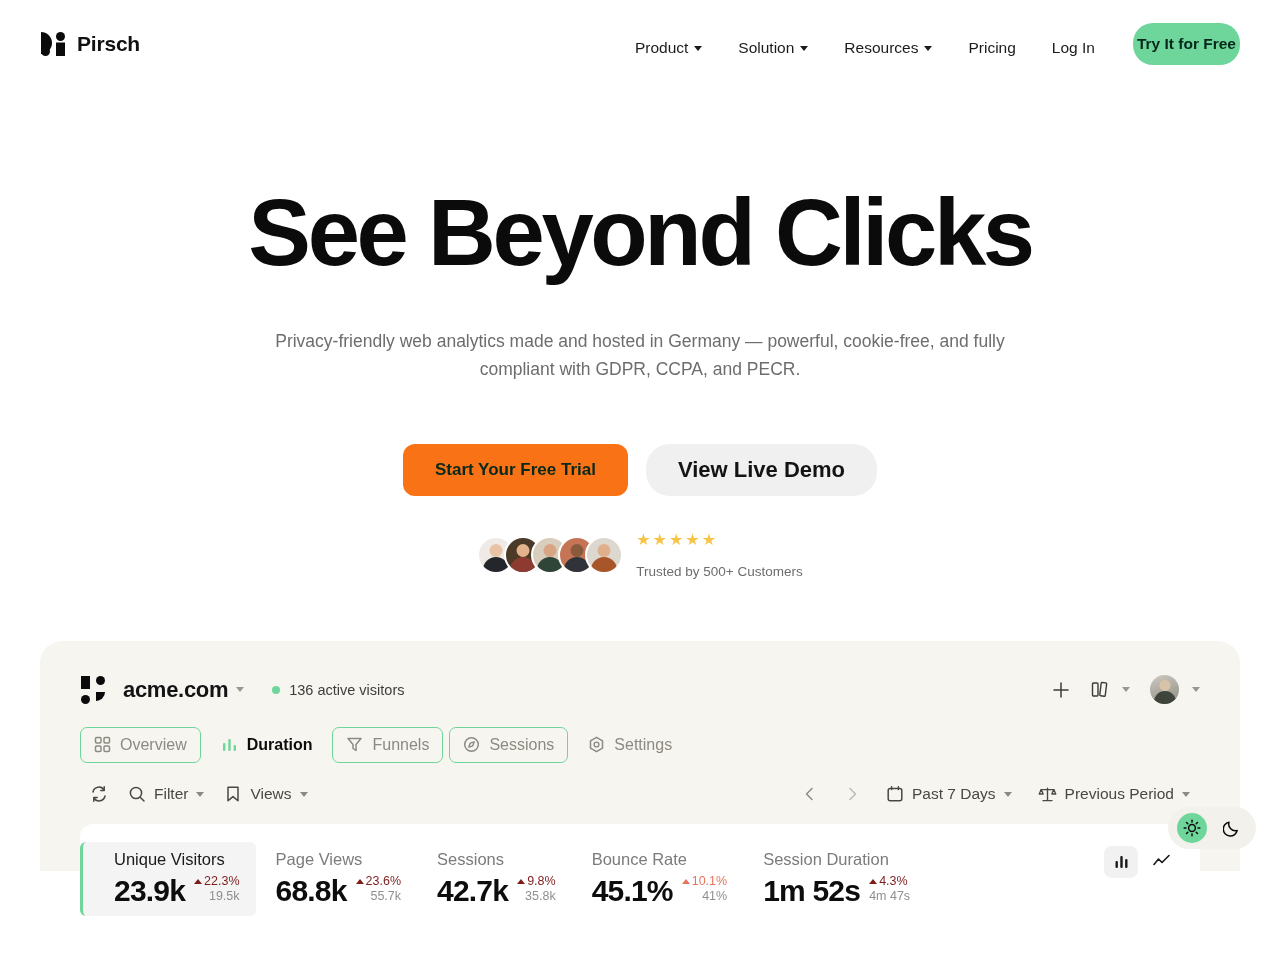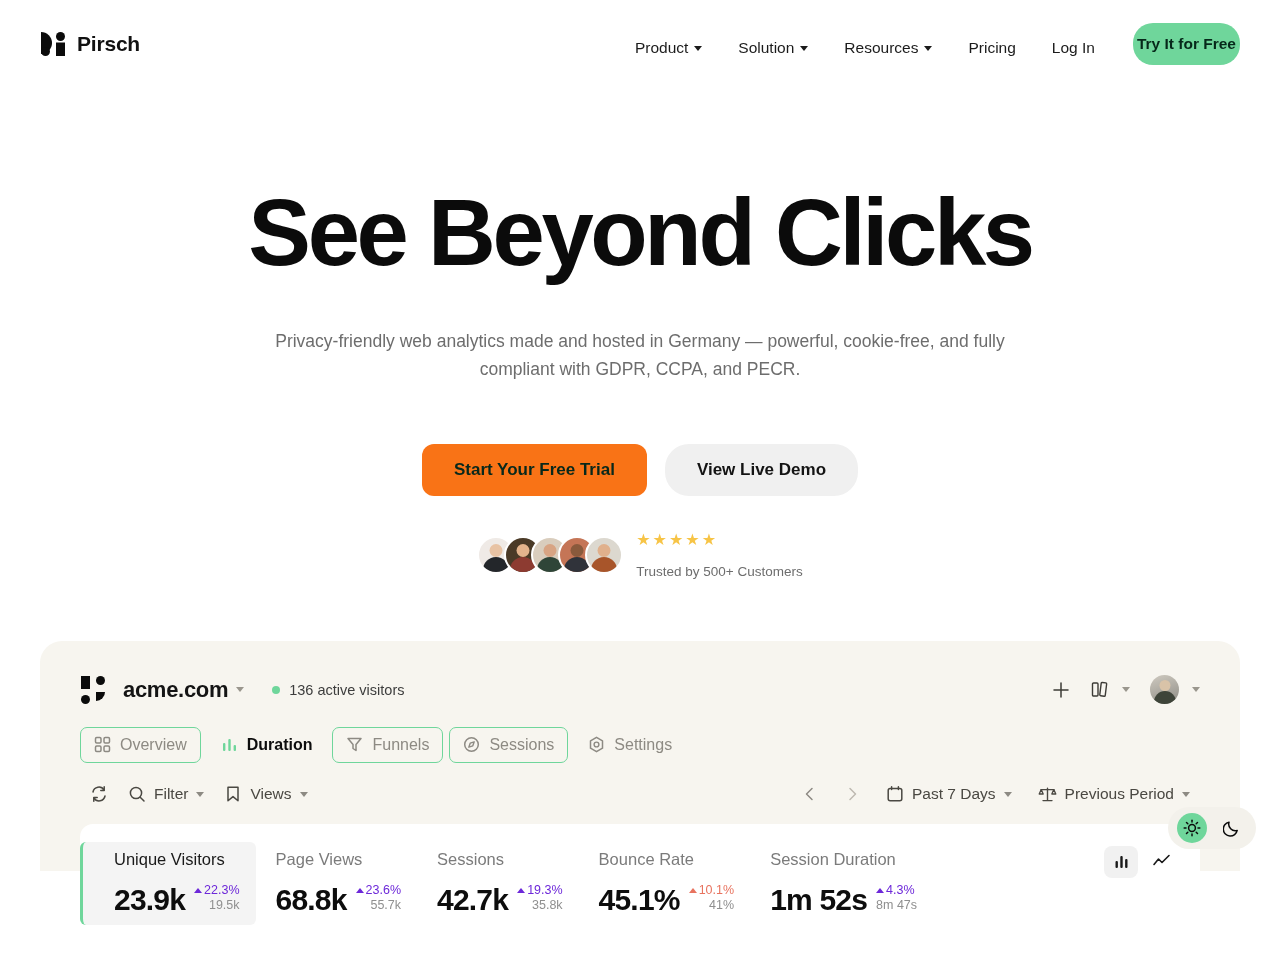--- a/index.html
+++ b/index.html
@@ -61,21 +61,21 @@
     margin-top:60px; display:flex; justify-content:center; gap:18px;
   }
   .btn-primary {
     background:#f97316; color:#07281b;
     font-size:17px; font-weight:700;
     padding:16px 32px; border-radius:12px; border:none; cursor:pointer;
     font-family:"Liberation Sans", sans-serif;
   }
   .btn-secondary {
     background:#f0f0f0; color:#141414;
-    font-size:17px; font-weight:700;
+    font-size:22px; font-weight:700;
     padding:8px 32px; border-radius:24px; border:none; cursor:pointer;
     font-family:"Liberation Sans", sans-serif;
   }
 
   
   .proof {
     margin-top:36px;
     display:flex; align-items:center; justify-content:center; gap:13px;
   }
   .avatars { display:flex; }
@@ -163,25 +163,25 @@
     padding:18px 0 0 0; position:relative;
   }
   .metric { padding:8px 16px 10px 20px; position:relative; }
   .metric.sel {
     background:#f4f4f4; border-radius:6px;
     border-left:3.5px solid #6fd69b;
     padding-left:31px;
   }
   .m-label { font-size:16.5px; color:#7b7b7b; }
   .metric.sel .m-label { color:#1a1a1a; }
-  .m-row { display:flex; align-items:flex-end; gap:9px; margin-top:14px; }
+  .m-row { display:flex; align-items:flex-end; gap:9px; margin-top:5px; }
   .m-value { font-size:30px; font-weight:700; color:#0d0d0d; letter-spacing:-.8px; line-height:1; }
   .m-delta { line-height:1.25; padding-bottom:1px; }
   .m-chg { font-size:12.5px; font-weight:500; display:flex; align-items:center; gap:2px; }
-  .m-chg.up { color:#6d28d9; }
+  .m-chg.up { color:#7f1d1d; }
   .m-chg.down { color:#e8735f; }
   .arrow-up {
     width:0;height:0;border-left:4px solid transparent;border-right:4px solid transparent;
     border-bottom:5px solid currentColor; display:inline-block;
   }
   .m-prev { font-size:12.5px; color:#8f8f8f; text-align:right; }
 
   .chart-toggle {
     position:absolute; right:22px; top:22px;
     display:flex; align-items:center; gap:6px;
@@ -455,21 +455,21 @@
       </div>
     </div>
 
     <div class="metric">
       <div class="m-label">Sessions</div>
       <div class="m-row">
         <div class="m-value">42.7k</div>
         <div class="m-delta">
           <div class="m-chg up">
             <i class="arrow-up"></i>
-            <span>19.3%</span>
+            <span>9.8%</span>
           </div>
           <div class="m-prev">35.8k</div>
         </div>
       </div>
     </div>
 
     <div class="metric">
       <div class="m-label">Bounce Rate</div>
       <div class="m-row">
         <div class="m-value">45.1%</div>
@@ -485,21 +485,21 @@
 
     <div class="metric">
       <div class="m-label">Session Duration</div>
       <div class="m-row">
         <div class="m-value">1m 52s</div>
         <div class="m-delta">
           <div class="m-chg up">
             <i class="arrow-up"></i>
             <span>4.3%</span>
           </div>
-          <div class="m-prev">8m 47s</div>
+          <div class="m-prev">4m 47s</div>
         </div>
       </div>
     </div>
 
     <div class="chart-toggle">
       <div class="ct on">
         <svg width="17" height="17" viewBox="0 0 17 17">
           <rect x="2.5" y="8" width="2.4" height="7" rx="1" fill="#1a1a1a"></rect>
           <rect x="7.3" y="3" width="2.4" height="12" rx="1" fill="#1a1a1a"></rect>
           <rect x="12.1" y="6" width="2.4" height="9" rx="1" fill="#1a1a1a"></rect>

